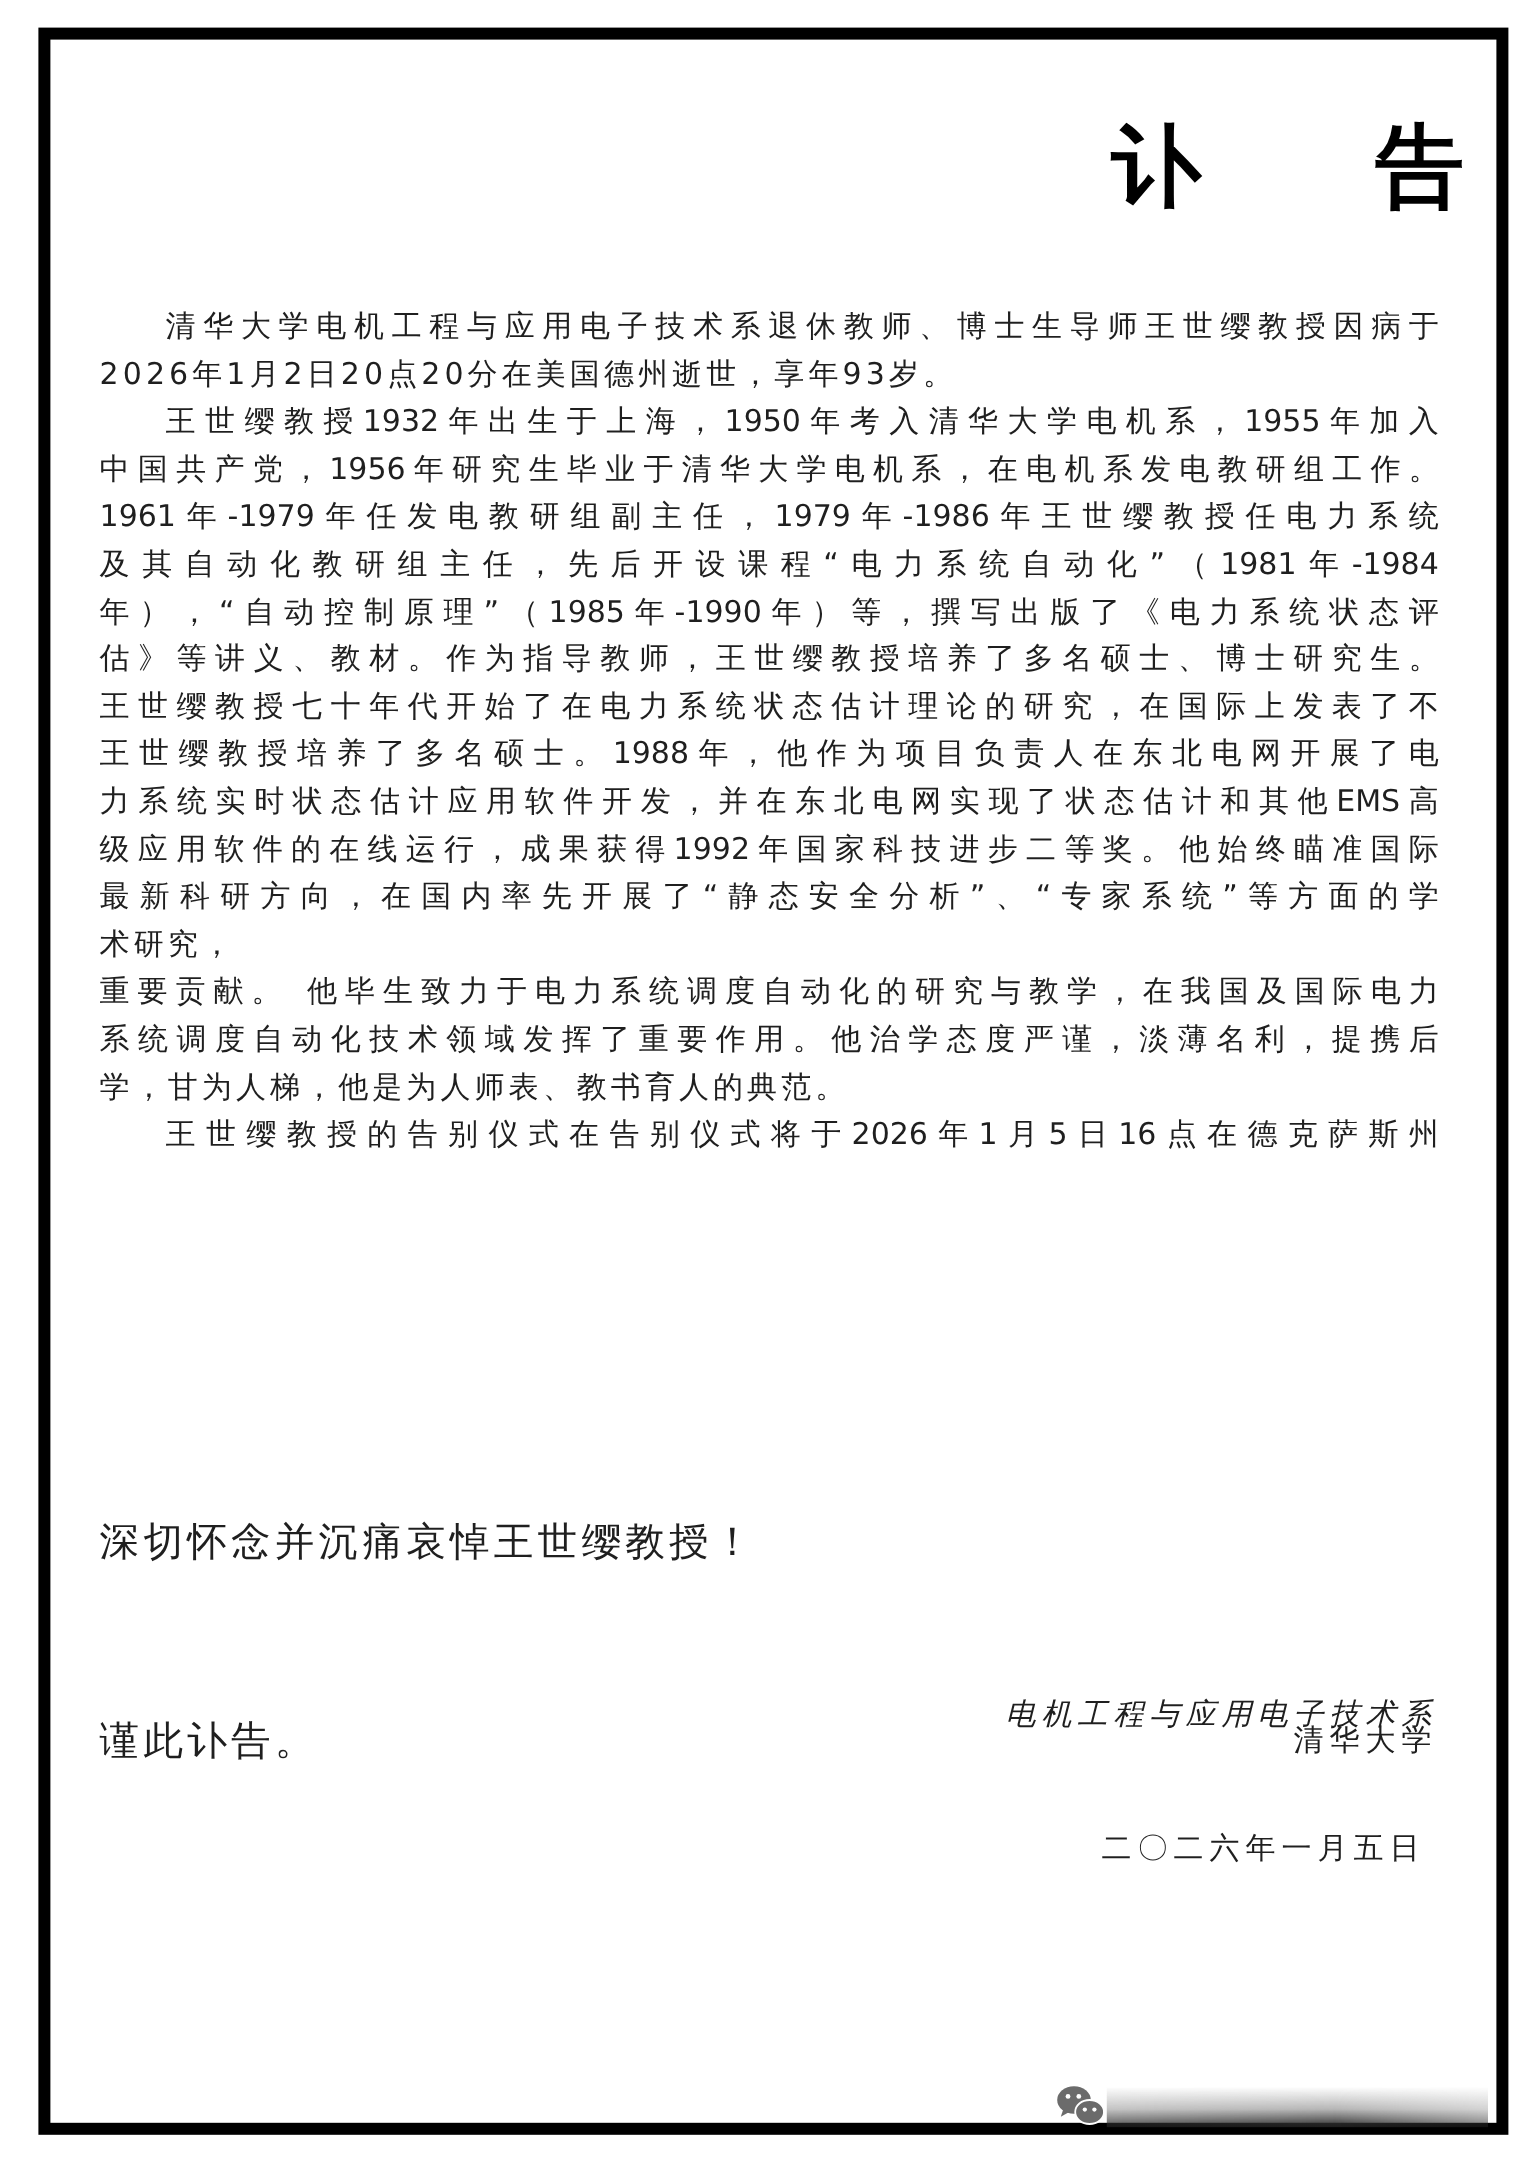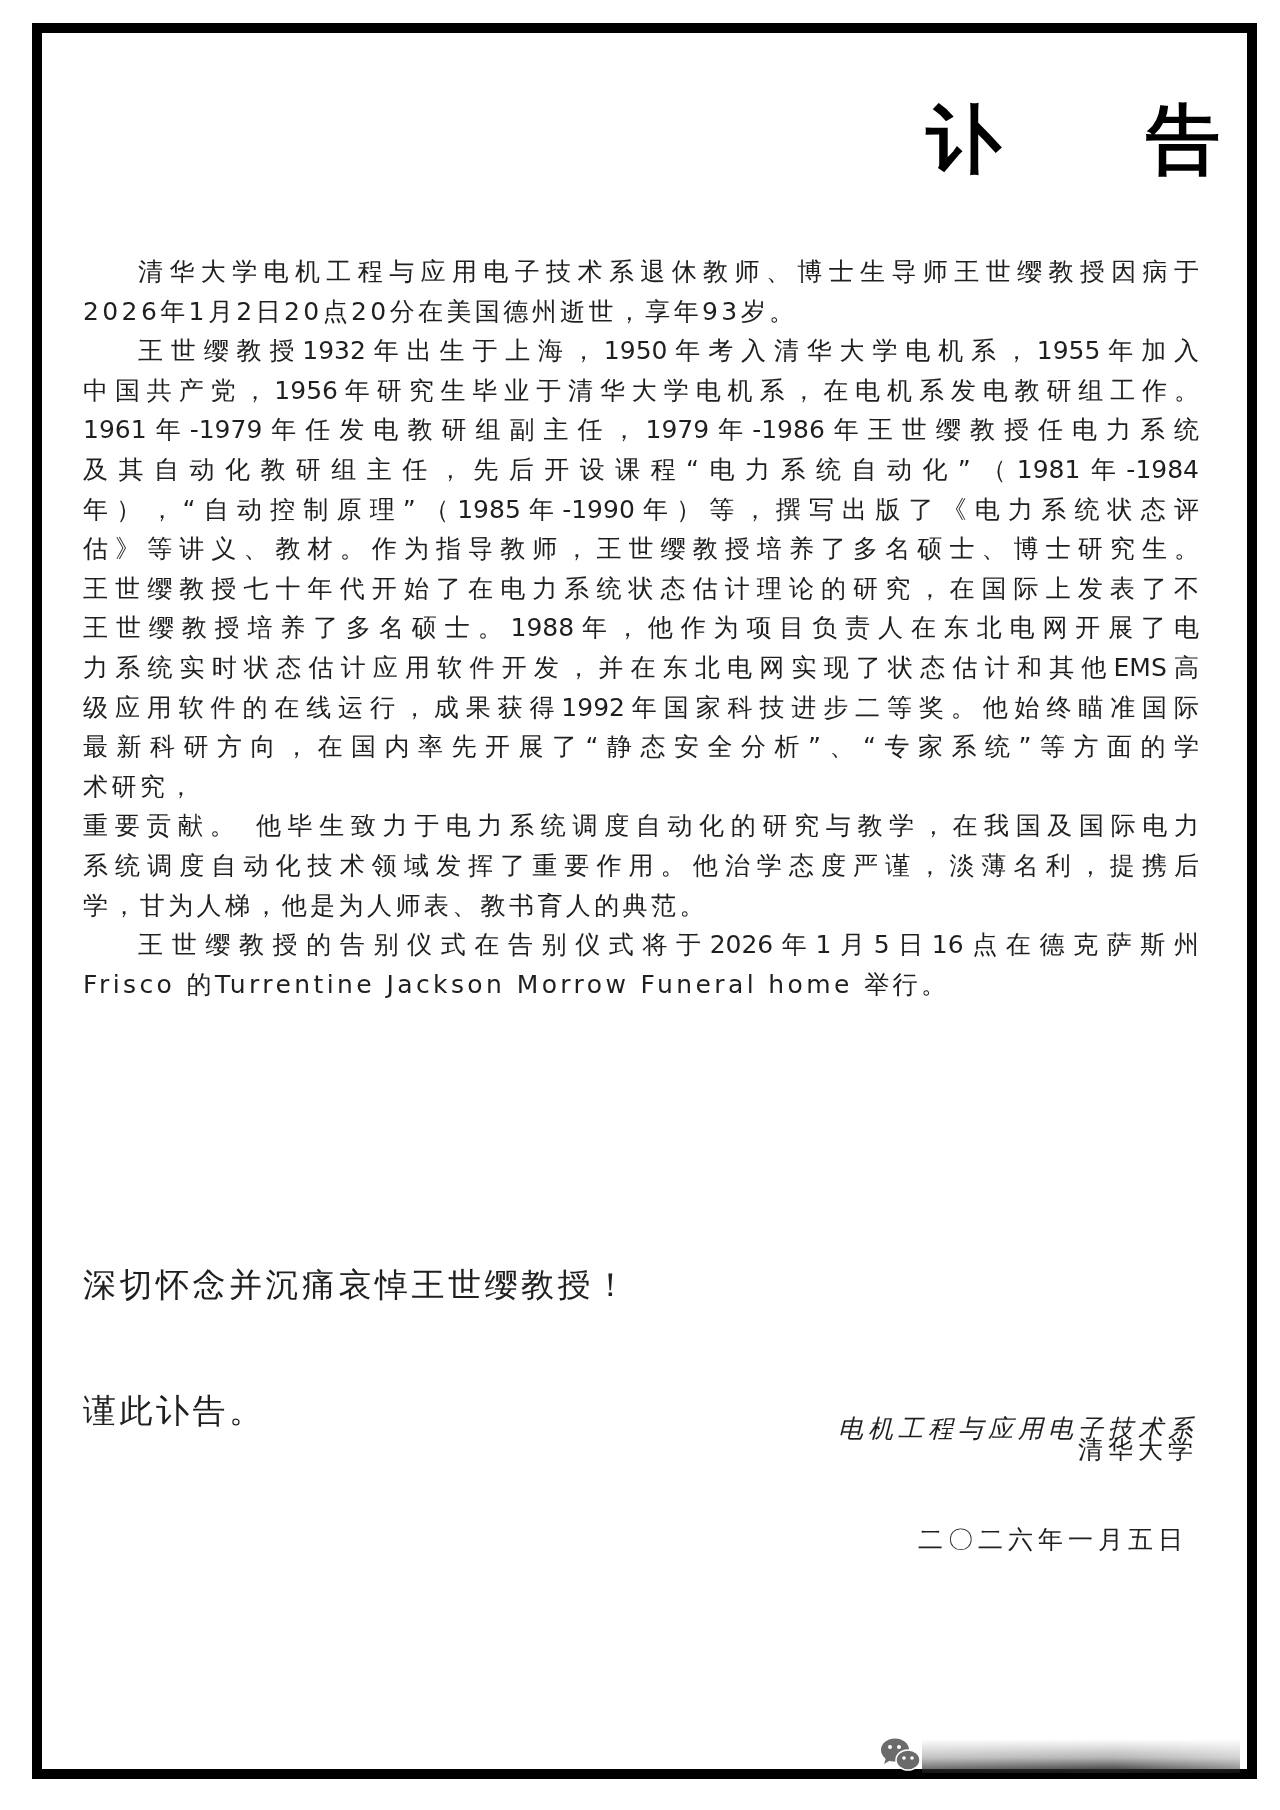--- a/index.html
+++ b/index.html
@@ -128,25 +128,24 @@
   <span class="ln">力系统实时状态估计应用软件开发，并在东北电网实现了状态估计和其他EMS高</span>
   <span class="ln">级应用软件的在线运行，成果获得1992年国家科技进步二等奖。他始终瞄准国际</span>
   <span class="ln">最新科研方向，在国内率先开展了“静态安全分析”、“专家系统”等方面的学</span>
   <span class="ln last">术研究，</span>
 
   <span class="ln">重要贡献。 他毕生致力于电力系统调度自动化的研究与教学，在我国及国际电力</span>
   <span class="ln">系统调度自动化技术领域发挥了重要作用。他治学态度严谨，淡薄名利，提携后</span>
   <span class="ln last">学，甘为人梯，他是为人师表、教书育人的典范。</span>
 
   <span class="ln indent">王世缨教授的告别仪式在告别仪式将于2026年1月5日16点在德克萨斯州</span>
-  <span class="ln last">Frisco 的Turrentine Jackson Morrow Funeral home 举行。</span>
 </div>
 
 <div class="closing" style="top:1268px;">深切怀念并沉痛哀悼王世缨教授！</div>
-<div class="closing" style="top:1394px;">谨此讣告。</div>
+<div class="closing" style="top:1434px;">谨此讣告。</div>
 
 <div style="position:absolute; left:0; width:1198px; top:0; height:0;">
   <div class="sign" style="top:1437px;">清华大学</div>
   <div class="sign" style="top:1416px;font-style:italic;">电机工程与应用电子技术系</div>
   <div class="sign" style="top:1527px; right:10px;">二〇二六年一月五日</div>
 </div>
 
 <div class="watermark">
   <span class="wm-icon">
     <svg width="44" height="36" viewBox="0 0 44 36">

